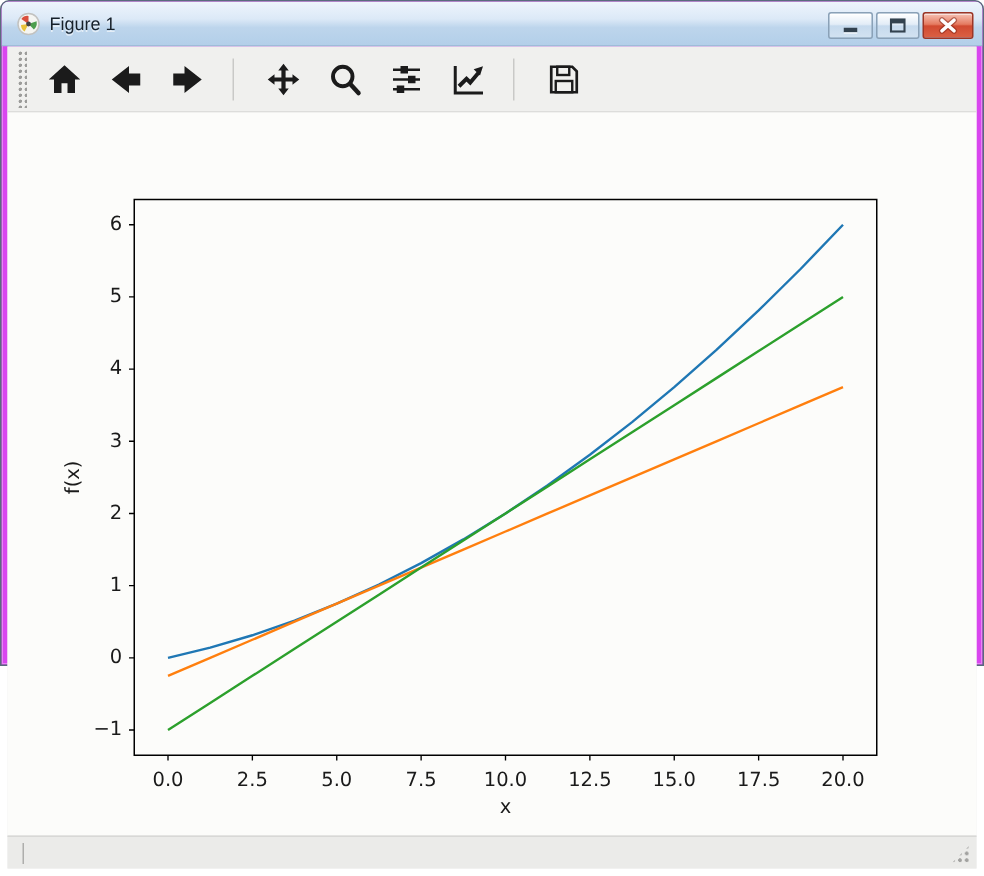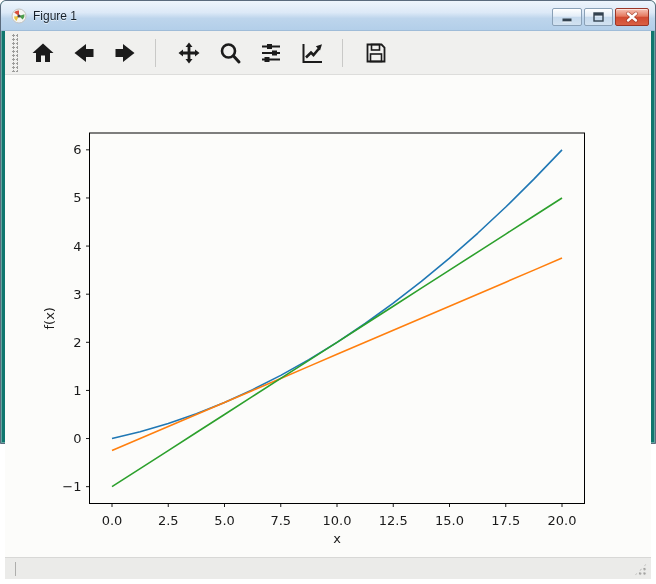--- a/index.html
+++ b/index.html
@@ -1,20 +1,20 @@
 <!DOCTYPE html>
 <html><head>
 <meta charset="utf-8">
 <style>
   * { margin:0; padding:0; box-sizing:border-box; }
   html,body { width:656px; height:584px; background:#ffffff; font-family:"Liberation Sans", sans-serif; overflow:hidden; }
   .window {
     position:absolute; inset:0; width:656px; height:444px;
     border:1px solid #5a6b7d; border-radius:6px 6px 0 0;
-    background:#0f766e; padding:0 4px 5px 4px;
+    background:#d946ef; padding:0 4px 5px 4px;
     box-shadow:inset 0 0 0 1px rgba(255,255,255,.35);
   }
   .titlebar {
     position:relative; height:30px; margin:0 -4px; padding:0 8px;
     border-radius:5px 5px 0 0;
     background:linear-gradient(#eef5fc 0%, #dcE9f7 40%, #bdd5ec 60%, #b3cfe9 100%);
     display:flex; align-items:center;
     border-bottom:1px solid #9fbcd8;
   }
   .titlebar .app-icon { width:16px; height:16px; margin:0 6px 0 2px; flex:0 0 auto; }

